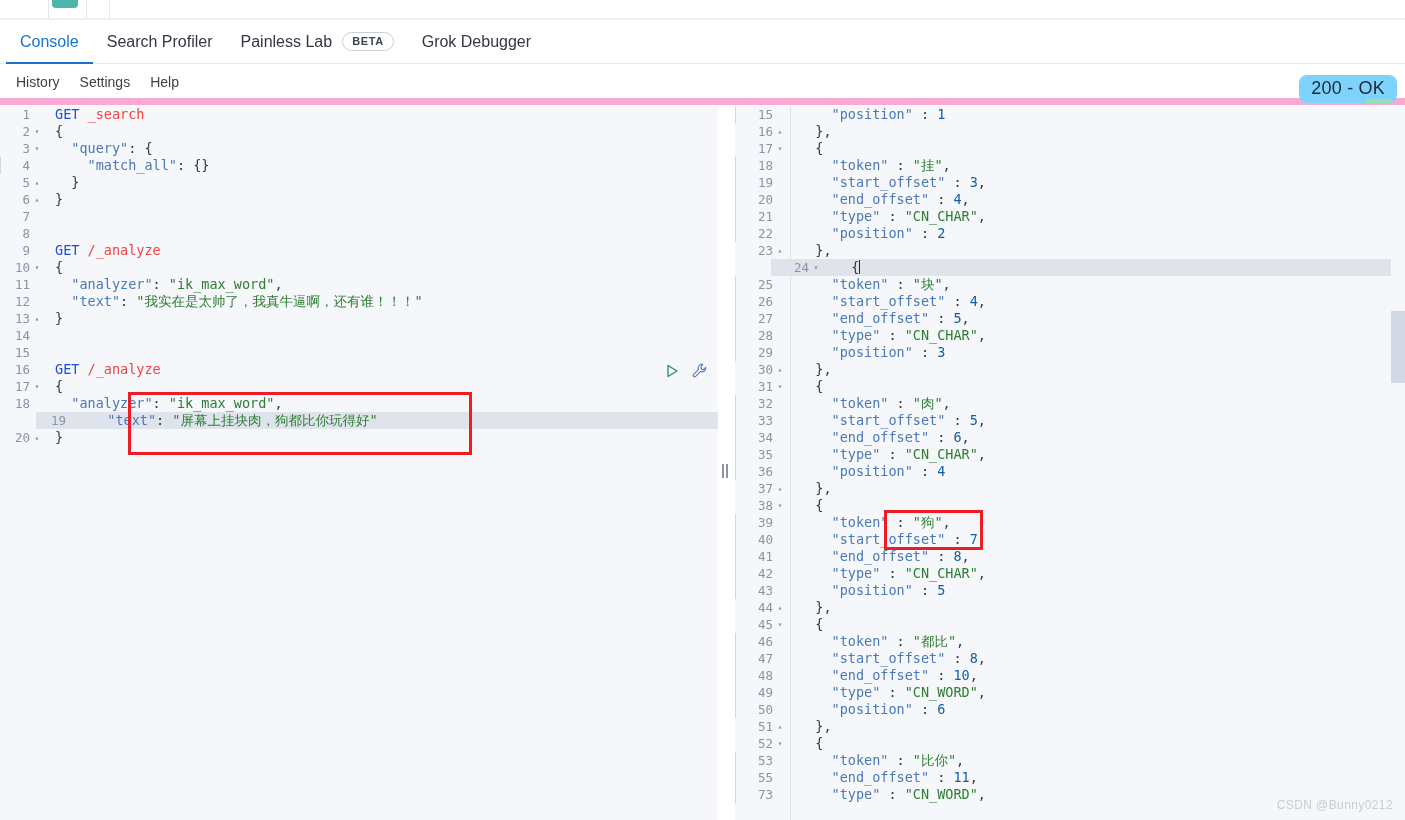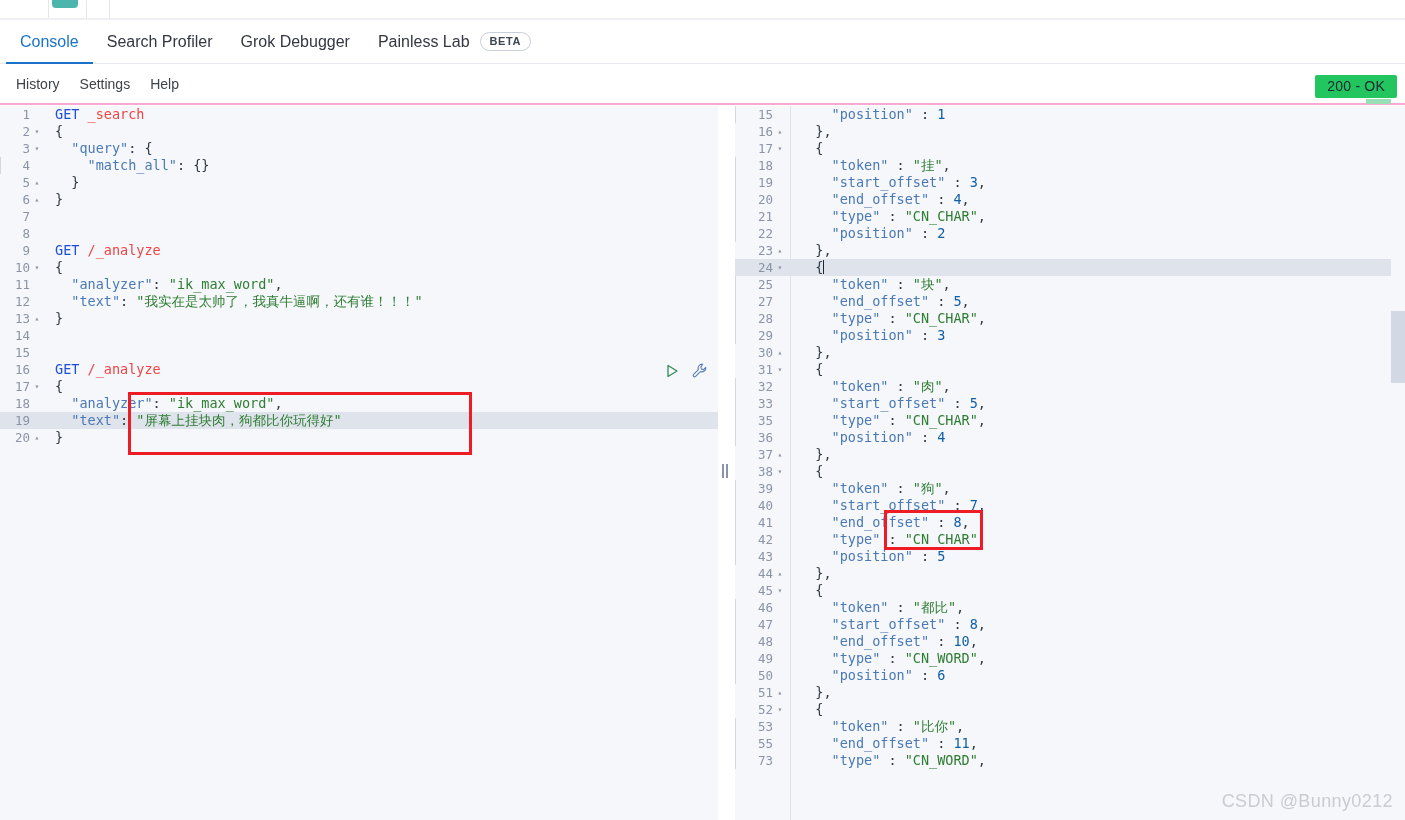--- a/index.html
+++ b/index.html
@@ -47,30 +47,30 @@
   }
   .beta-badge {
     display: inline-block; margin-left: 10px; padding: 2px 9px 3px;
     border: 1px solid #c9cfd8; border-radius: 11px;
     font-size: 11px; font-weight: bold; letter-spacing: .6px; color: #3d4551;
   }
 
   
   .sub-nav {
     position: absolute; left: 0; top: 65px; width: 1405px; height: 40px;
-    border-bottom: 2px solid #f9a8d4;
+    border-bottom: 7px solid #f9a8d4;
     display: flex; align-items: center; padding-left: 6px; background: #fff;
   }
   .sub-nav-item {
     font-size: 14px; color: #3c4349; padding: 0 10px; cursor: pointer;
   }
   .status-badge {
     position: absolute; right: 8px; top: 10px;
-    background: #22c55e; color: #1b2733;
-    font-size: 14px; padding: 3px 12px 4px; border-radius: 2px;
+    background: #7dd3fc; color: #1b2733;
+    font-size: 18px; padding: 3px 12px 4px; border-radius: 8px;
     letter-spacing: .2px;
   }
 
   
   .panes {
     position: absolute; left: 0; top: 106px; width: 1405px; height: 714px;
     background: #f5f7fa;
   }
   .pane { position: absolute; top: 0; bottom: 0; overflow: hidden; }
   .pane-left  { left: 0;   width: 718px; background: #f5f7fa; }
@@ -85,21 +85,21 @@
   }
   .pane-right .gutter-bg { width: 56px; }
   .pane-right .editor-bg { position: absolute; left: 56px; top:0; right:0; bottom:0; background:#f5f7fa; }
 
   .code {
     position: absolute; left: 0; top: 0; right: 0; bottom: 0;
     font-family: "DejaVu Sans Mono", "Liberation Mono", monospace;
     font-size: 13.5px; line-height: 17px;
   }
   .line { position: relative; height: 17px; white-space: pre; }
-  .line.hl { background: #dfe3ec; }
+  .line.hl { background: #dfe3ec; margin-left: 36px; }
   .lnum {
     position: absolute; left: 0; width: 30px; text-align: right;
     color: #8a94a6; font-size: 12.5px; line-height: 17px;
   }
   .pane-right .lnum { width: 38px; }
   .fold {
     position: absolute; left: 32px; width: 10px; text-align: center;
     color: #8a94a6; font-size: 8px; line-height: 17px;
   }
   .pane-right .fold { left: 40px; }
@@ -161,21 +161,21 @@
   }
 
   
   .redbox { position: absolute; border: 3px solid #ee1c25; pointer-events: none; }
   #redbox-left  { left: 128px; top: 392px; width: 344px; height: 63px; }
   #redbox-right { left: 884px; top: 510px; width: 99px; height: 40px; }
 
   
   .watermark {
     position: absolute; right: 12px; bottom: 8px;
-    font-size: 18px; color: #c9ccd1; letter-spacing: .4px;
+    font-size: 12px; color: #c9ccd1; letter-spacing: .4px;
     font-family: "Liberation Sans", sans-serif;
     text-align: center;
   }
 </style>
 </head>
 <body>
 
 <div class="app">
 
   <div class="browser-strip">
@@ -187,25 +187,25 @@
   <div class="strip-underline"></div>
 
   <div class="nav-tabs">
     <div class="nav-tab active">
       <span>Console</span>
     </div>
     <div class="nav-tab">
       <span>Search Profiler</span>
     </div>
     <div class="nav-tab">
-      <span>Grok Debugger</span>
-    </div>
-    <div class="nav-tab">
       <span>Painless Lab</span>
       <span class="beta-badge">BETA</span>
+    </div>
+    <div class="nav-tab">
+      <span>Grok Debugger</span>
     </div>
   </div>
 
   <div class="sub-nav">
     <div class="sub-nav-item">History</div>
     <div class="sub-nav-item">Settings</div>
     <div class="sub-nav-item">Help</div>
     <div class="status-badge">200 - OK</div>
   </div>
 
@@ -247,27 +247,29 @@
           <div class="line"><span class="lnum">16</span><span class="fold">▴</span><span class="txt"><span class="k-punc">  },</span></span></div>
           <div class="line"><span class="lnum">17</span><span class="fold">▾</span><span class="txt"><span class="k-punc">  {</span></span></div>
           <div class="line"><span class="lnum">18</span><span class="guide"></span><span class="txt"><span class="k-punc">    </span><span class="k-key">"token"</span><span class="k-punc"> : </span><span class="k-str">"挂"</span><span class="k-punc">,</span></span></div>
           <div class="line"><span class="lnum">19</span><span class="guide"></span><span class="txt"><span class="k-punc">    </span><span class="k-key">"start_offset"</span><span class="k-punc"> : </span><span class="k-num">3</span><span class="k-punc">,</span></span></div>
           <div class="line"><span class="lnum">20</span><span class="guide"></span><span class="txt"><span class="k-punc">    </span><span class="k-key">"end_offset"</span><span class="k-punc"> : </span><span class="k-num">4</span><span class="k-punc">,</span></span></div>
           <div class="line"><span class="lnum">21</span><span class="guide"></span><span class="txt"><span class="k-punc">    </span><span class="k-key">"type"</span><span class="k-punc"> : </span><span class="k-str">"CN_CHAR"</span><span class="k-punc">,</span></span></div>
           <div class="line"><span class="lnum">22</span><span class="guide"></span><span class="txt"><span class="k-punc">    </span><span class="k-key">"position"</span><span class="k-punc"> : </span><span class="k-num">2</span></span></div>
           <div class="line"><span class="lnum">23</span><span class="fold">▴</span><span class="txt"><span class="k-punc">  },</span></span></div>
           <div class="line hl"><span class="lnum">24</span><span class="fold">▾</span><span class="txt"><span class="k-punc">  {</span><span class="cursor-bar"></span></span></div>
           <div class="line"><span class="lnum">25</span><span class="guide"></span><span class="txt"><span class="k-punc">    </span><span class="k-key">"token"</span><span class="k-punc"> : </span><span class="k-str">"块"</span><span class="k-punc">,</span></span></div>
+          <div class="line"><span class="lnum">26</span><span class="guide"></span><span class="txt"><span class="k-punc">    </span><span class="k-key">"start_offset"</span><span class="k-punc"> : </span><span class="k-num">4</span><span class="k-punc">,</span></span></div>
           <div class="line"><span class="lnum">27</span><span class="guide"></span><span class="txt"><span class="k-punc">    </span><span class="k-key">"end_offset"</span><span class="k-punc"> : </span><span class="k-num">5</span><span class="k-punc">,</span></span></div>
           <div class="line"><span class="lnum">28</span><span class="guide"></span><span class="txt"><span class="k-punc">    </span><span class="k-key">"type"</span><span class="k-punc"> : </span><span class="k-str">"CN_CHAR"</span><span class="k-punc">,</span></span></div>
           <div class="line"><span class="lnum">29</span><span class="guide"></span><span class="txt"><span class="k-punc">    </span><span class="k-key">"position"</span><span class="k-punc"> : </span><span class="k-num">3</span></span></div>
           <div class="line"><span class="lnum">30</span><span class="fold">▴</span><span class="txt"><span class="k-punc">  },</span></span></div>
           <div class="line"><span class="lnum">31</span><span class="fold">▾</span><span class="txt"><span class="k-punc">  {</span></span></div>
           <div class="line"><span class="lnum">32</span><span class="guide"></span><span class="txt"><span class="k-punc">    </span><span class="k-key">"token"</span><span class="k-punc"> : </span><span class="k-str">"肉"</span><span class="k-punc">,</span></span></div>
           <div class="line"><span class="lnum">33</span><span class="guide"></span><span class="txt"><span class="k-punc">    </span><span class="k-key">"start_offset"</span><span class="k-punc"> : </span><span class="k-num">5</span><span class="k-punc">,</span></span></div>
+          <div class="line"><span class="lnum">34</span><span class="guide"></span><span class="txt"><span class="k-punc">    </span><span class="k-key">"end_offset"</span><span class="k-punc"> : </span><span class="k-num">6</span><span class="k-punc">,</span></span></div>
           <div class="line"><span class="lnum">35</span><span class="guide"></span><span class="txt"><span class="k-punc">    </span><span class="k-key">"type"</span><span class="k-punc"> : </span><span class="k-str">"CN_CHAR"</span><span class="k-punc">,</span></span></div>
           <div class="line"><span class="lnum">36</span><span class="guide"></span><span class="txt"><span class="k-punc">    </span><span class="k-key">"position"</span><span class="k-punc"> : </span><span class="k-num">4</span></span></div>
           <div class="line"><span class="lnum">37</span><span class="fold">▴</span><span class="txt"><span class="k-punc">  },</span></span></div>
           <div class="line"><span class="lnum">38</span><span class="fold">▾</span><span class="txt"><span class="k-punc">  {</span></span></div>
           <div class="line"><span class="lnum">39</span><span class="guide"></span><span class="txt"><span class="k-punc">    </span><span class="k-key">"token"</span><span class="k-punc"> : </span><span class="k-str">"狗"</span><span class="k-punc">,</span></span></div>
           <div class="line"><span class="lnum">40</span><span class="guide"></span><span class="txt"><span class="k-punc">    </span><span class="k-key">"start_offset"</span><span class="k-punc"> : </span><span class="k-num">7</span><span class="k-punc">,</span></span></div>
           <div class="line"><span class="lnum">41</span><span class="guide"></span><span class="txt"><span class="k-punc">    </span><span class="k-key">"end_offset"</span><span class="k-punc"> : </span><span class="k-num">8</span><span class="k-punc">,</span></span></div>
           <div class="line"><span class="lnum">42</span><span class="guide"></span><span class="txt"><span class="k-punc">    </span><span class="k-key">"type"</span><span class="k-punc"> : </span><span class="k-str">"CN_CHAR"</span><span class="k-punc">,</span></span></div>
           <div class="line"><span class="lnum">43</span><span class="guide"></span><span class="txt"><span class="k-punc">    </span><span class="k-key">"position"</span><span class="k-punc"> : </span><span class="k-num">5</span></span></div>
           <div class="line"><span class="lnum">44</span><span class="fold">▴</span><span class="txt"><span class="k-punc">  },</span></span></div>

